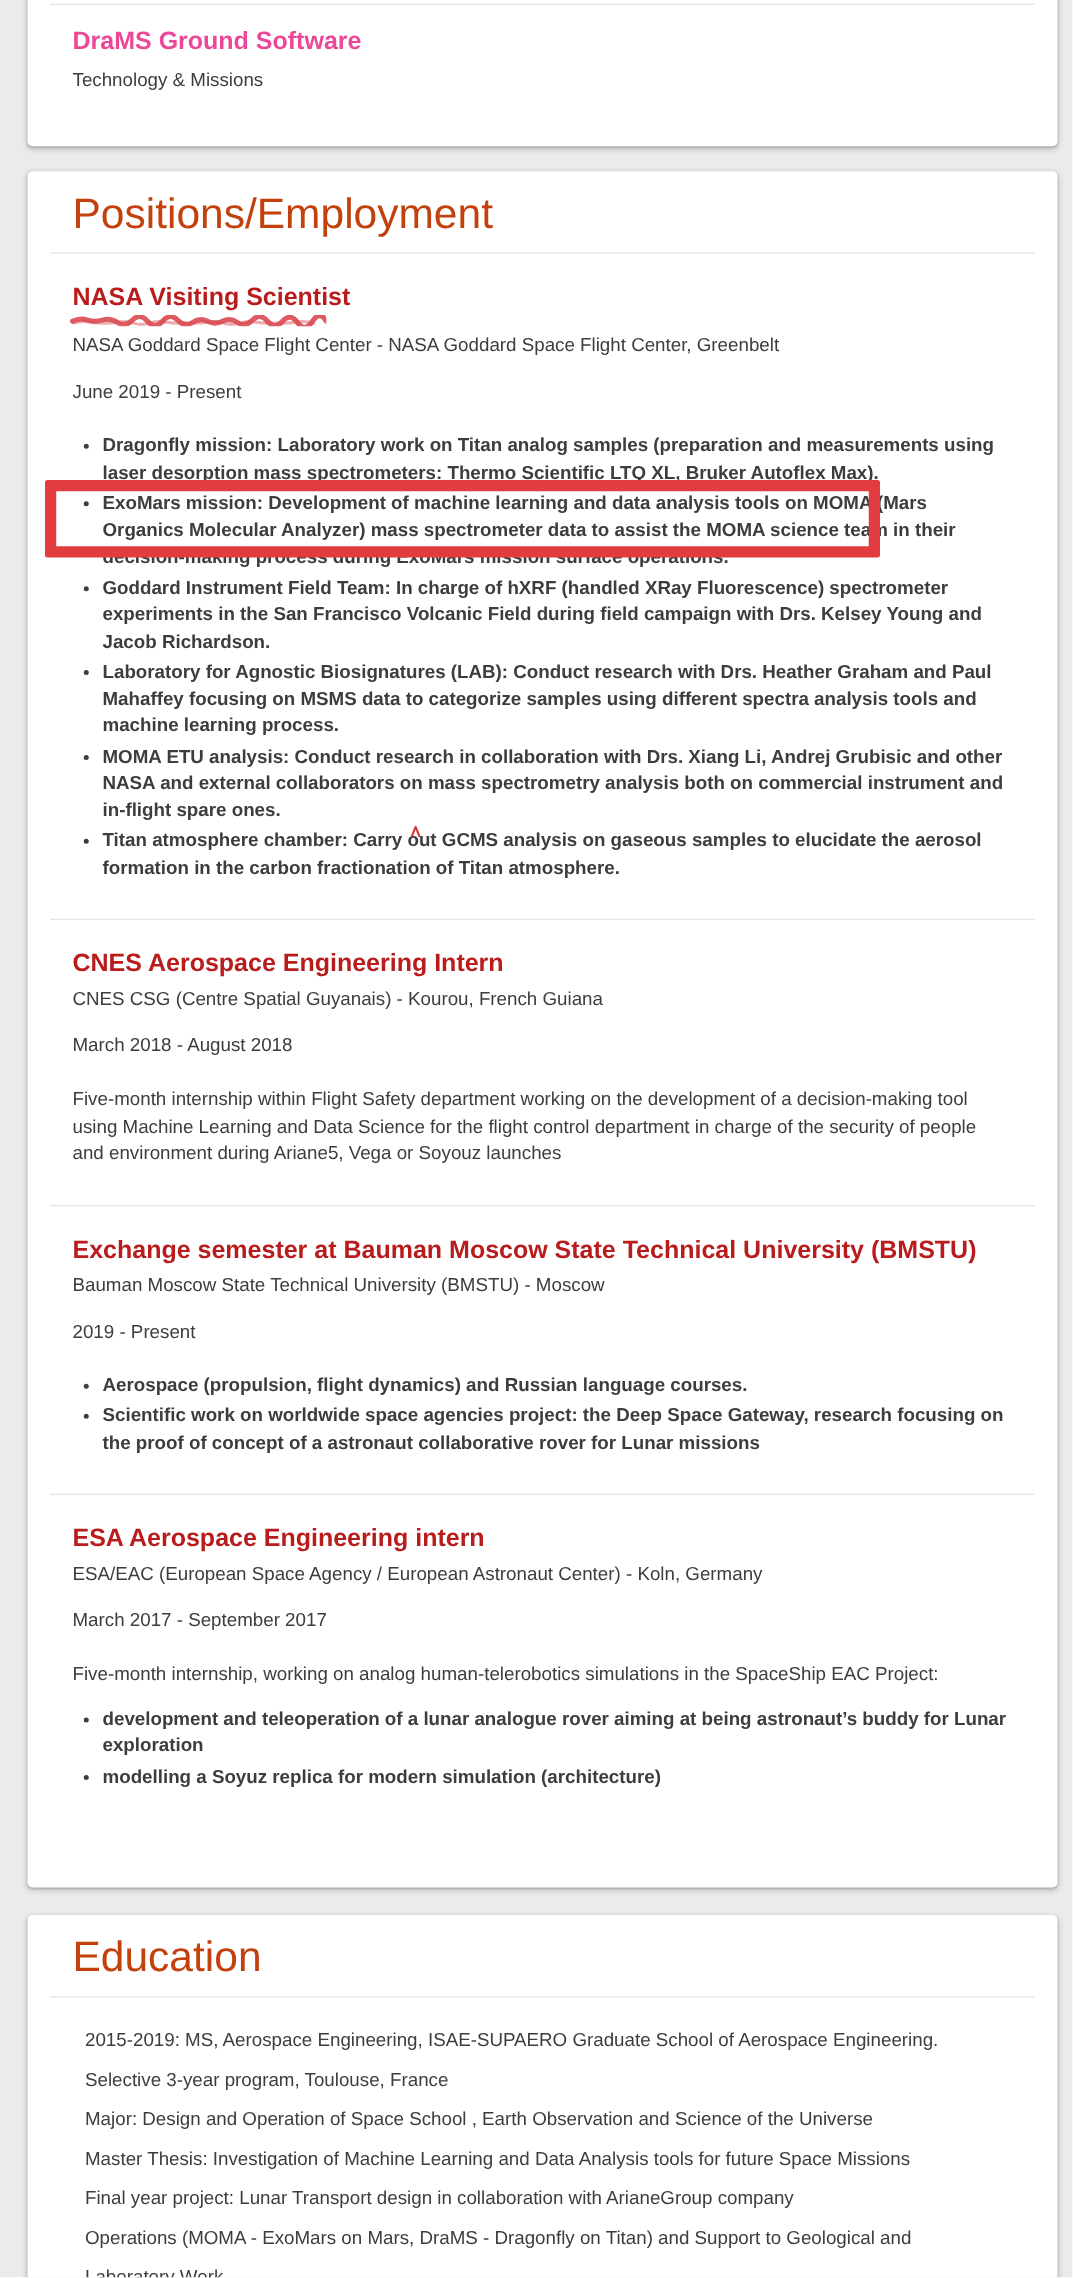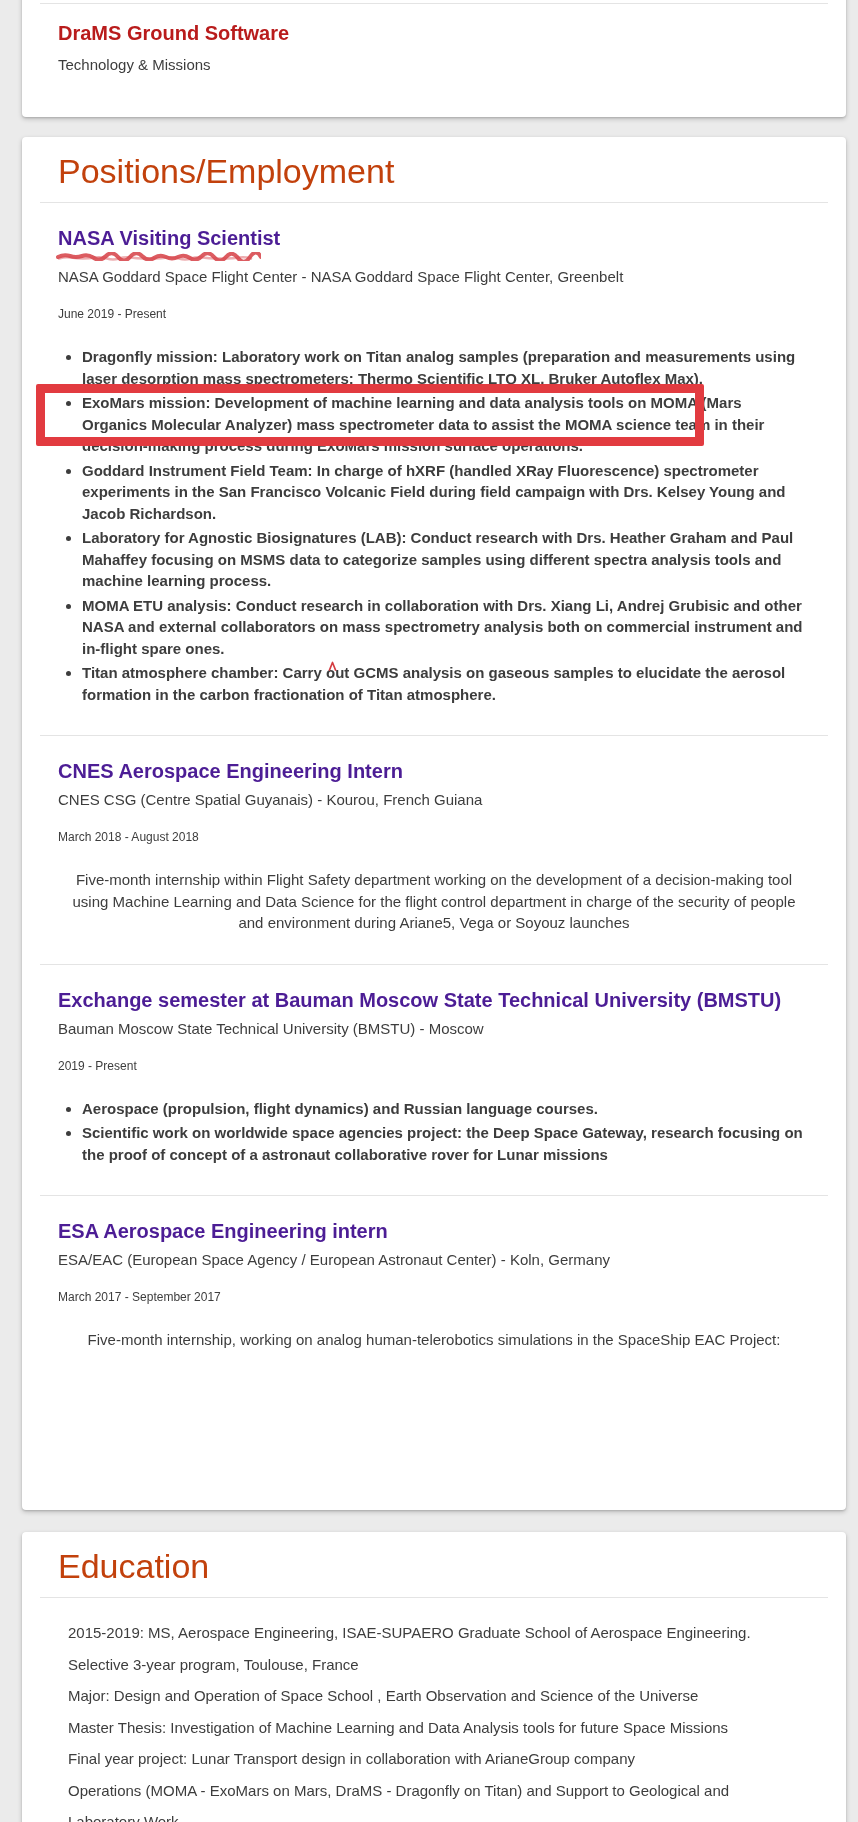--- a/index.html
+++ b/index.html
@@ -39,35 +39,35 @@
     font-size: 34px;
     line-height: 40px;
     font-weight: 400;
     color: #c2410c;
   }
   h3.item-title {
     margin: 16px 0 0;
     font-size: 20px;
     line-height: 26px;
     font-weight: 700;
-    color: #b91c1c;
+    color: #ec4899;
   }
   p.item-subtitle { margin: 9px 0 13px; font-size: 15px; line-height: 20px; }
 
   .entry { padding: 0 36px; }
   .entry h2 {
     margin: 22px 0 0;
     font-size: 20px;
     line-height: 26px;
     font-weight: 700;
-    color: #4c1d95;
+    color: #b91c1c;
   }
   .org  { margin: 6px 0 0;  font-size: 15px; line-height: 20px; }
-  .date { margin: 17px 0 0; font-size: 12px; line-height: 20px; }
-  .desc { margin: 22px 0 0; font-size: 15px; line-height: 21.5px; text-align: center; }
+  .date { margin: 17px 0 0; font-size: 15px; line-height: 20px; }
+  .desc { margin: 22px 0 0; font-size: 15px; line-height: 21.5px; }
 
   .entry ul { margin: 22px 0 0; padding-left: 24px; font-weight: bold; }
   .entry ul.tight-list { margin-top: 14px; }
   .entry li { font-size: 15px; line-height: 21.5px; margin-bottom: 3px; }
 
   .squiggle { display: block; margin: 1px 0 0 -3px; }
 
   .boxed { position: relative; }
   .red-box {
     position: absolute;
@@ -148,20 +148,24 @@
         <li>Scientific work on worldwide space agencies project: the Deep Space Gateway, research focusing on the proof of concept of a astronaut collaborative rover for Lunar missions</li>
       </ul>
     </article>
     <div class="divider entry-divider"></div>
 
     <article class="entry">
       <h2>ESA Aerospace Engineering intern</h2>
       <p class="org">ESA/EAC (European Space Agency / European Astronaut Center) - Koln, Germany</p>
       <p class="date">March 2017 - September 2017</p>
       <p class="desc">Five-month internship, working on analog human-telerobotics simulations in the SpaceShip EAC Project:</p>
+      <ul class="tight-list">
+        <li>development and teleoperation of a lunar analogue rover aiming at being astronaut’s buddy for Lunar exploration</li>
+        <li>modelling a Soyuz replica for modern simulation (architecture)</li>
+      </ul>
     </article>
   </section>
 
   <section class="card card-education">
     <h1 class="section-title">Education</h1>
     <div class="divider after-title"></div>
     <p class="edu-line edu-first">2015-2019: MS, Aerospace Engineering, ISAE-SUPAERO Graduate School of Aerospace Engineering.</p>
     <p class="edu-line">Selective 3-year program, Toulouse, France</p>
     <p class="edu-line">Major: Design and Operation of Space School , Earth Observation and Science of the Universe</p>
     <p class="edu-line">Master Thesis: Investigation of Machine Learning and Data Analysis tools for future Space Missions</p>

